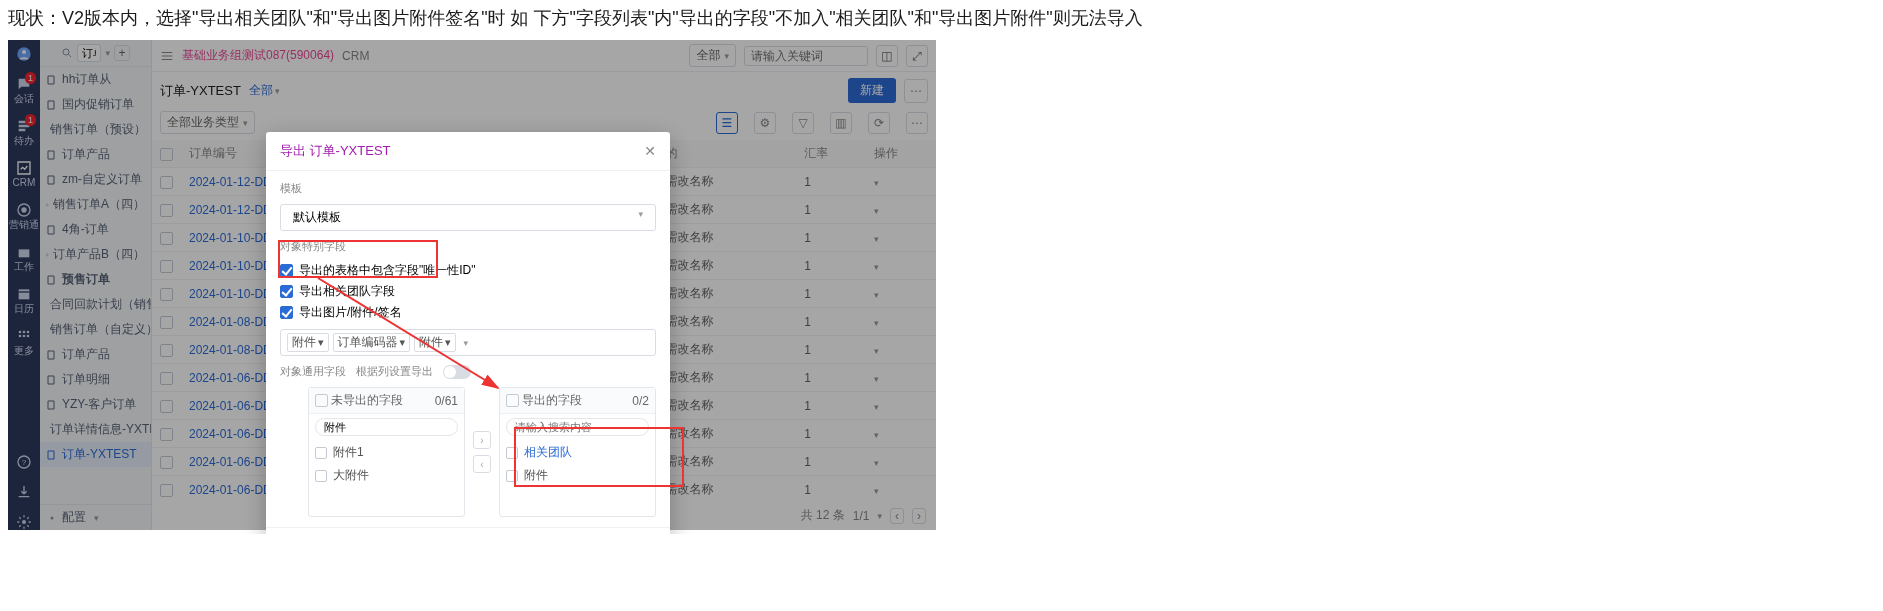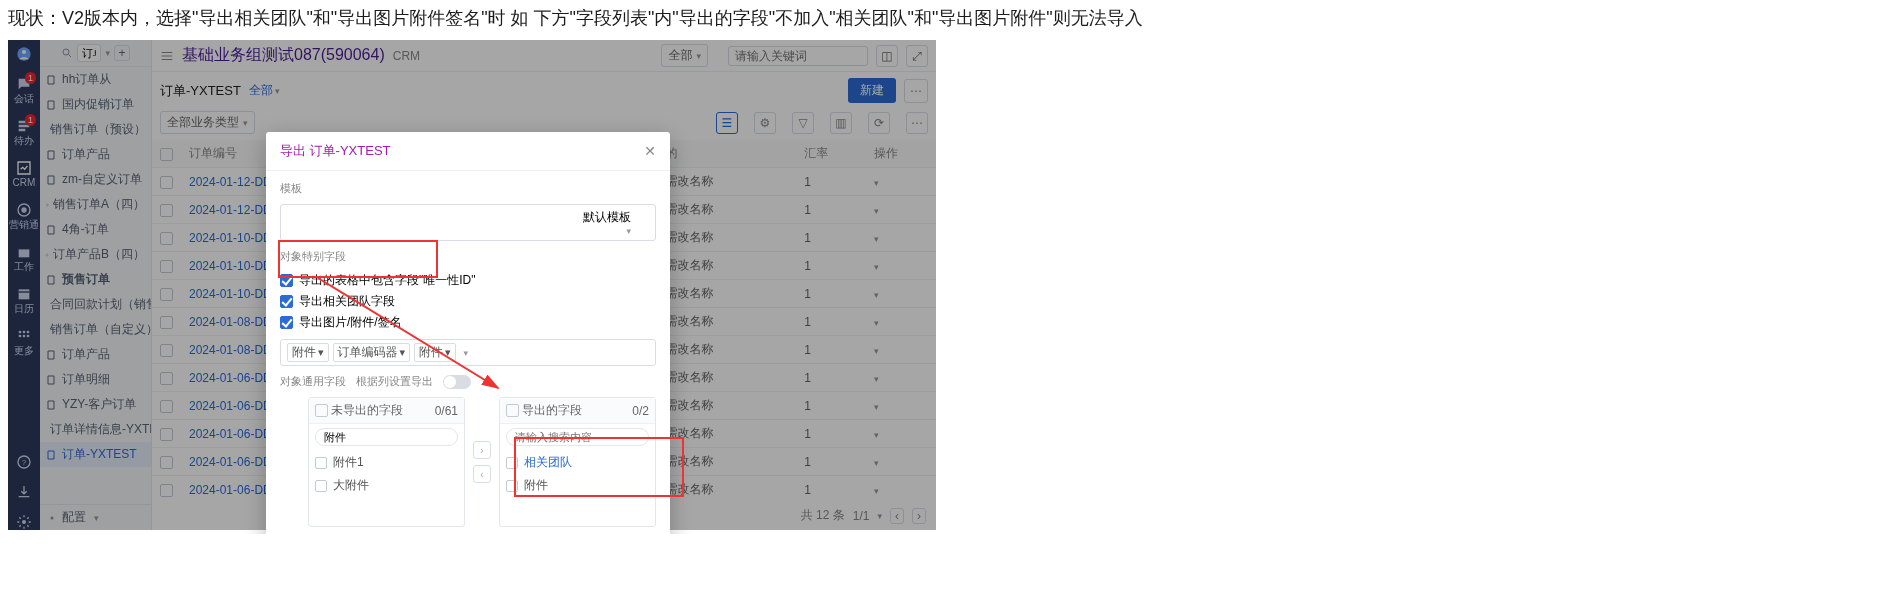--- a/index.html
+++ b/index.html
@@ -22,25 +22,25 @@
   .side-list{overflow:auto;flex:1;}
   .sitem{display:flex;align-items:center;gap:4px;padding:4px 6px;color:#5a6478;cursor:pointer;white-space:nowrap;}
   .sitem.active{background:#e7eefb;color:#2b6bd6;}
   .sitem.bold{font-weight:600;}
   .sic{width:12px;height:12px;fill:#8a92a6;}
   .sitem.active .sic{fill:#2b6bd6;}
   .side-foot{border-top:1px solid #e3e6eb;}
   
   .main{flex:1;display:flex;flex-direction:column;background:#fff;min-width:0;}
   .topbar{display:flex;align-items:center;gap:8px;padding:4px 8px;border-bottom:1px solid #eceff3;}
-  .topbar .title{font-size:16px;color:#4c1d95;}
+  .topbar .title{font-size:12px;color:#ec4899;}
   .topbar .crumb{color:#888;}
   .topbar .sp{flex:1;}
   .topbar .sel{border:1px solid #d9dde3;border-radius:3px;padding:2px 6px;color:#666;cursor:pointer;display:flex;align-items:center;gap:4px;}
-  .topbar input.gsearch{border:1px solid #d9dde3;border-radius:3px;padding:2px 6px;width:140px;margin-left:12px;}
+  .topbar input.gsearch{border:1px solid #d9dde3;border-radius:3px;padding:2px 6px;width:124px;}
   .topbar .ibtn{width:22px;height:22px;border:1px solid #d9dde3;border-radius:3px;display:flex;align-items:center;justify-content:center;cursor:pointer;color:#666;}
   .toolbar{display:flex;align-items:center;gap:8px;padding:6px 8px;}
   .toolbar .ptitle{font-size:13px;color:#222;}
   .toolbar .scope{color:#2b6bd6;cursor:pointer;display:flex;align-items:center;gap:2px;}
   .toolbar .sp{flex:1;}
   .btn-primary{background:#2b6bd6;color:#fff;border:none;border-radius:3px;padding:4px 12px;cursor:pointer;}
   .btn-box{border:1px solid #d9dde3;border-radius:3px;width:24px;height:24px;display:flex;align-items:center;justify-content:center;color:#888;cursor:pointer;}
   .filterrow{display:flex;align-items:center;gap:16px;padding:2px 8px 6px;}
   .filterrow .sel{border:1px solid #d9dde3;border-radius:3px;padding:2px 6px;color:#666;cursor:pointer;display:flex;align-items:center;gap:4px;}
   .filterrow .sp{flex:1;}
@@ -58,21 +58,21 @@
   
   .dim{position:absolute;inset:0;background:rgba(0,0,0,.35);pointer-events:none;}
   
   .modal{position:absolute;left:258px;top:92px;width:404px;background:#fff;border-radius:3px;box-shadow:0 6px 24px rgba(0,0,0,.25);display:flex;flex-direction:column;}
   .mhdr{display:flex;align-items:center;padding:10px 14px;border-bottom:1px solid #eef0f3;}
   .mhdr .mtitle{font-size:13px;color:#a21caf;}
   .mhdr .sp{flex:1;}
   .close{cursor:pointer;color:#888;font-size:14px;}
   .mbody{padding:10px 14px;display:flex;flex-direction:column;gap:8px;}
   .mlbl{color:#888;font-size:11px;}
-  .msel{border:1px solid #d9dde3;border-radius:3px;padding:4px 24px;display:flex;align-items:flex-end;cursor:pointer;flex-direction:column;}
+  .msel{border:1px solid #d9dde3;border-radius:3px;padding:4px 12px;display:flex;align-items:flex-start;cursor:pointer;}
   .msel .sp{flex:1;}
   .chks{display:flex;flex-direction:column;gap:4px;}
   .chk{display:flex;align-items:center;gap:6px;cursor:pointer;}
   .chk .box{width:13px;height:13px;border:1px solid #2b6bd6;background:#2b6bd6;border-radius:2px;position:relative;}
   .chk .box::after{content:"";position:absolute;left:3px;top:0;width:4px;height:8px;border:solid #fff;border-width:0 2px 2px 0;transform:rotate(40deg);}
   .mtags{border:1px solid #d9dde3;border-radius:3px;padding:3px 6px;display:flex;align-items:center;gap:4px;cursor:pointer;}
   .mtags .tag{border:1px solid #d9dde3;border-radius:2px;padding:0 4px;font-size:11px;color:#555;display:inline-flex;align-items:center;gap:2px;}
   .fieldrow{display:flex;align-items:center;gap:10px;}
   .toggle{width:28px;height:14px;background:#d9dde3;border-radius:8px;position:relative;cursor:pointer;}
   .toggle::after{content:"";position:absolute;left:1px;top:1px;width:12px;height:12px;background:#fff;border-radius:50%;}

